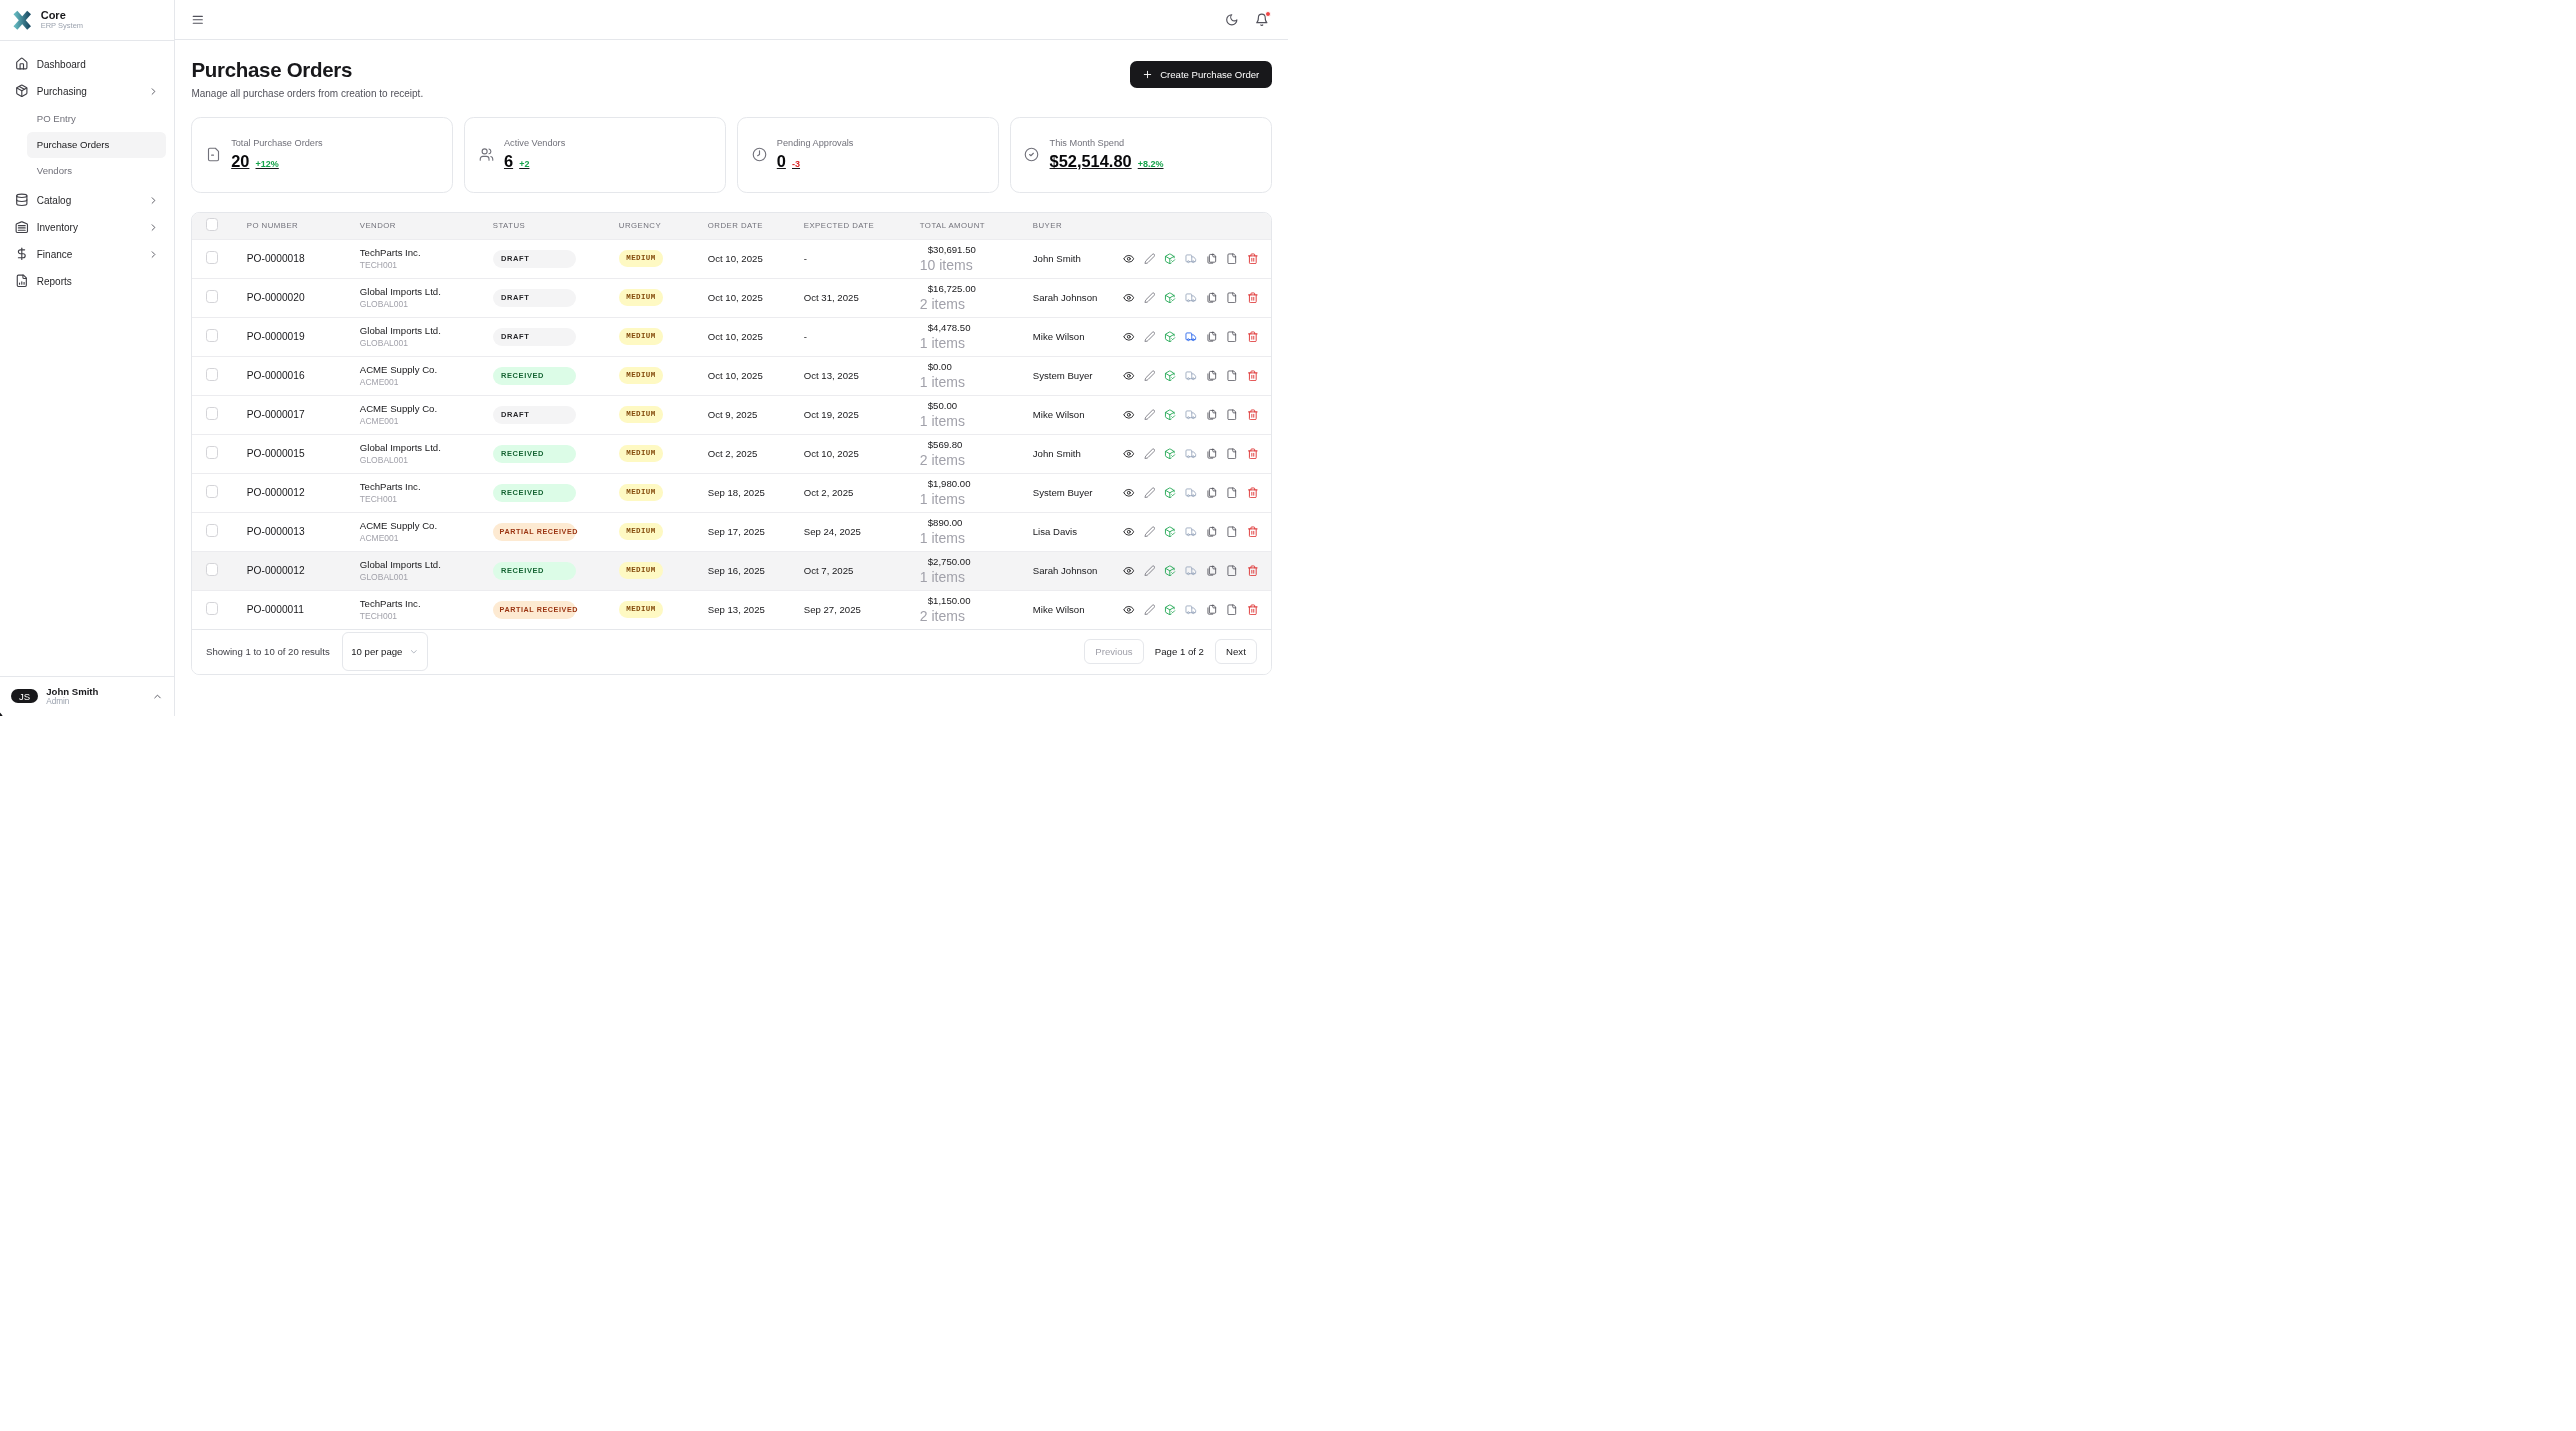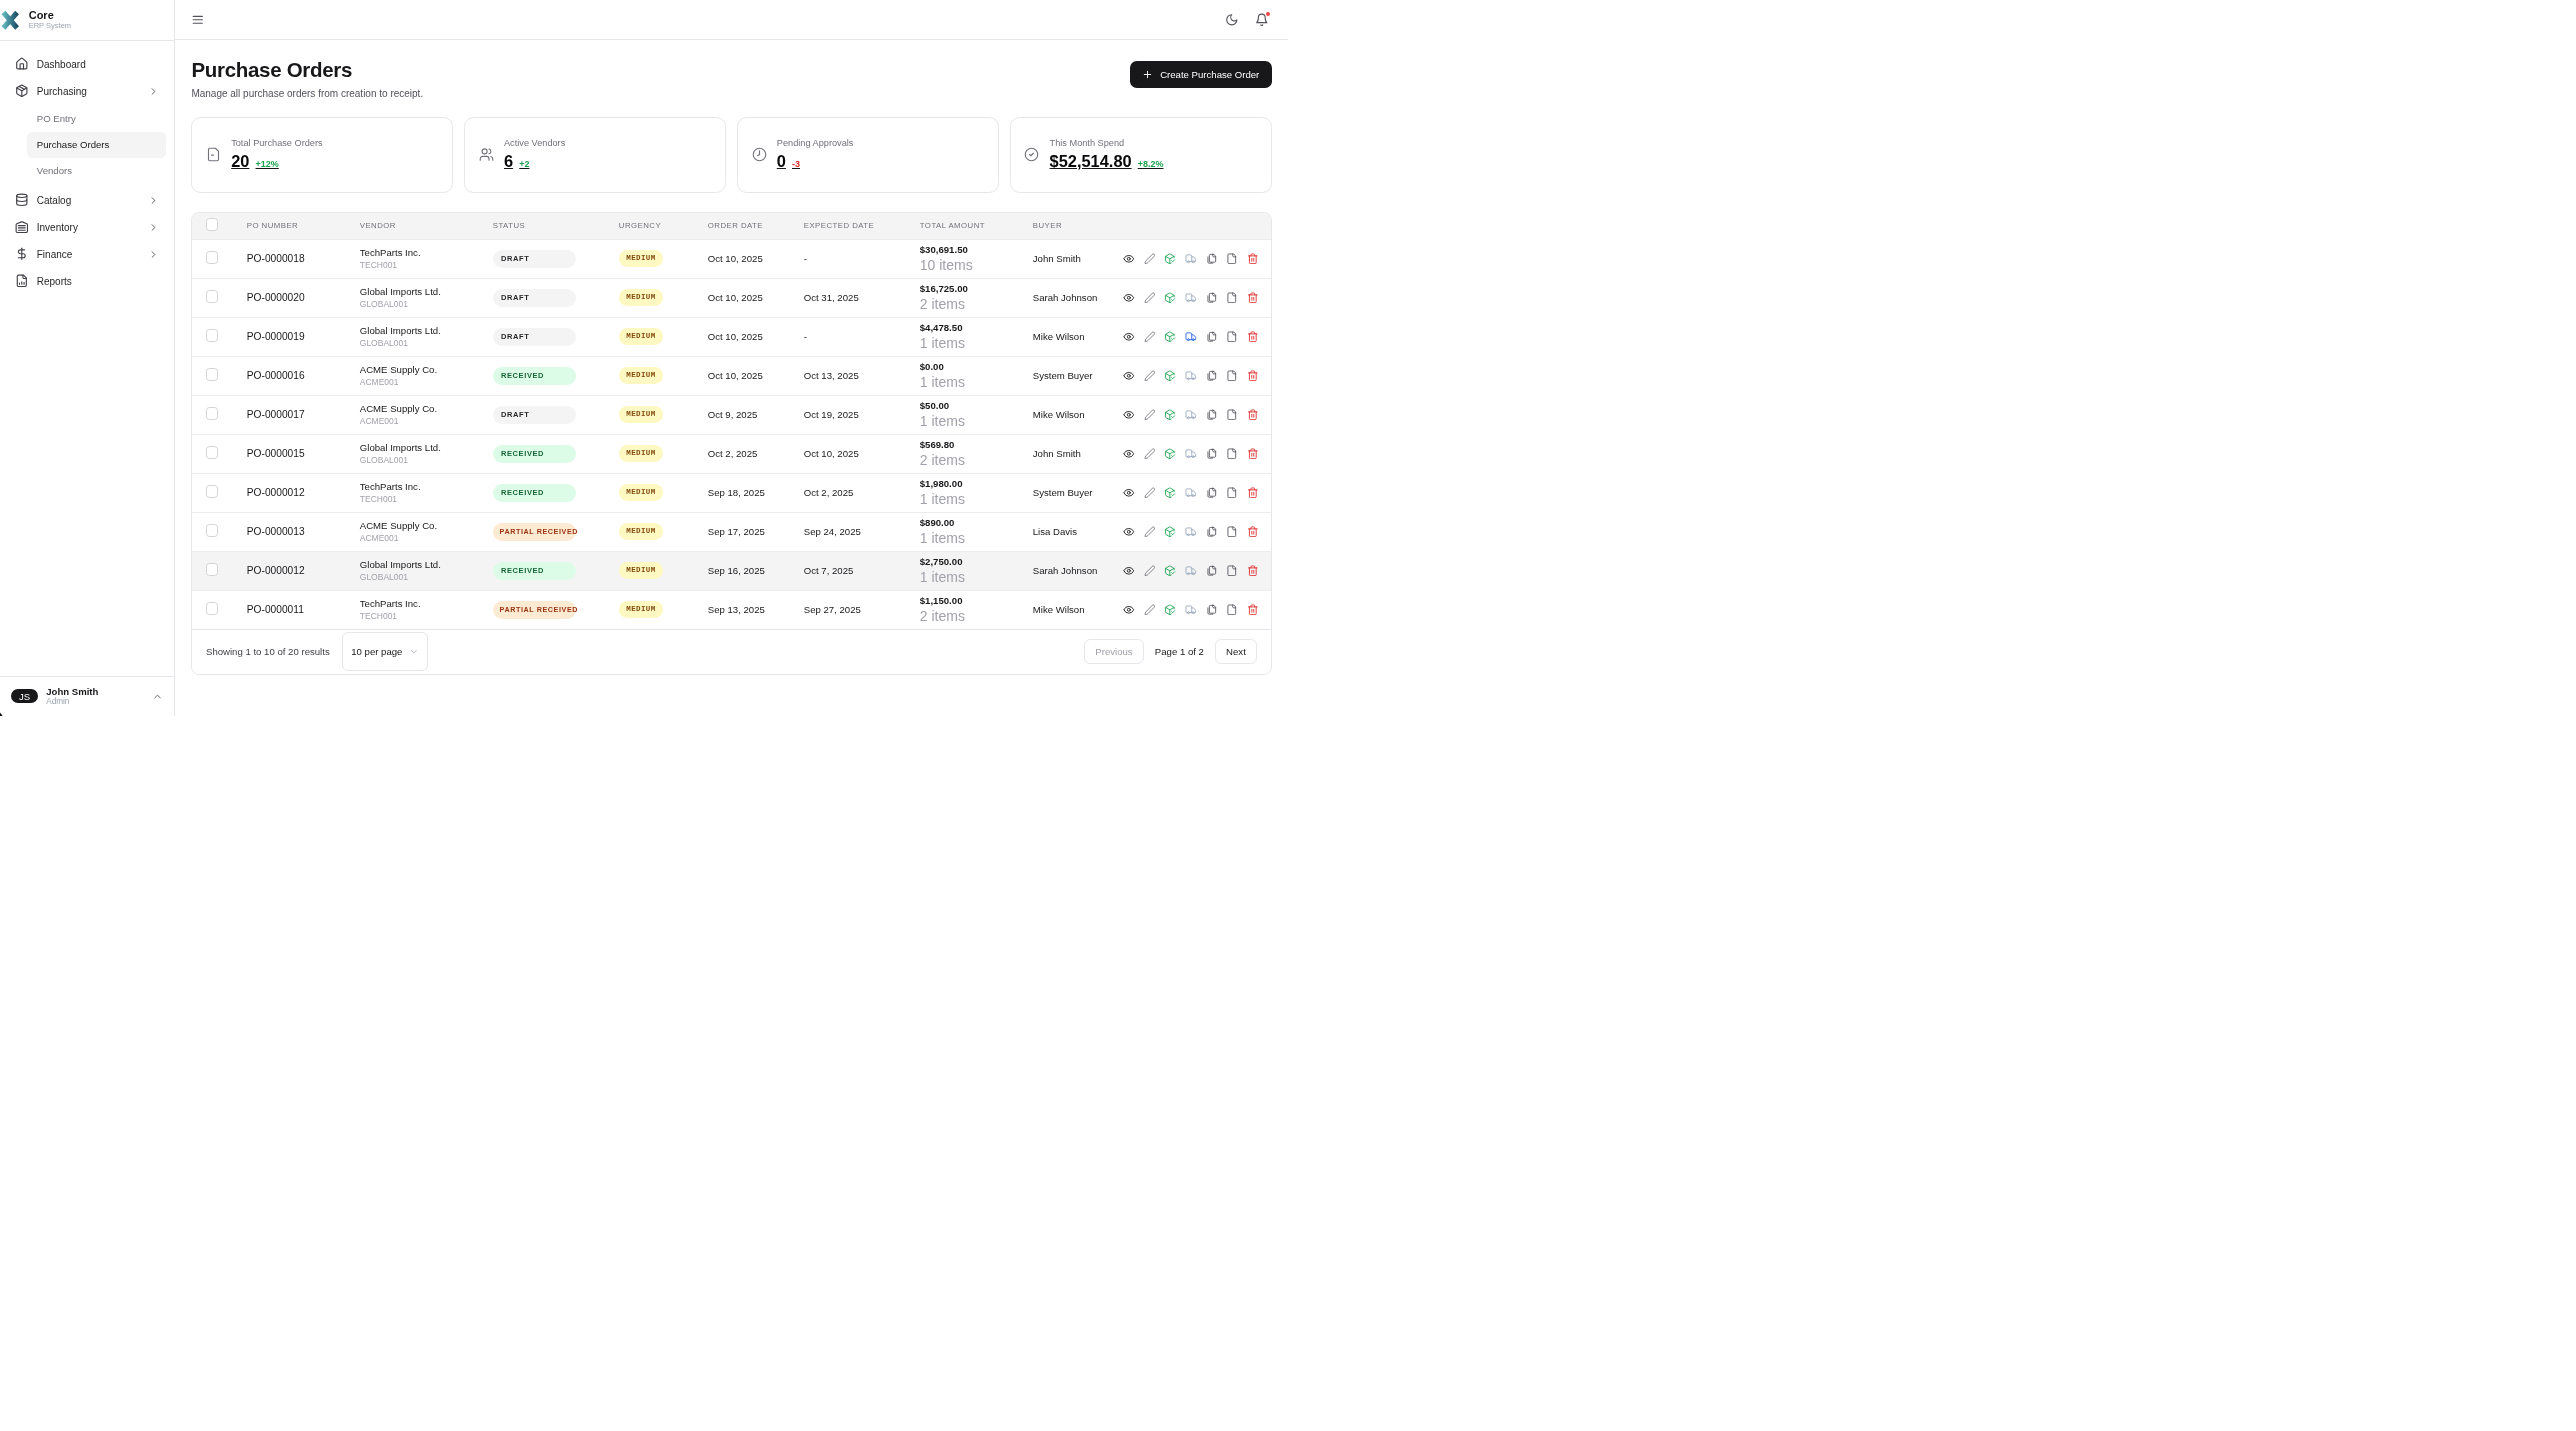--- a/index.html
+++ b/index.html
@@ -6,21 +6,21 @@
   html,body { width:1288px; height:716px; }
   body {
     font-family: "Liberation Sans", "DejaVu Sans", sans-serif;
     color:#18181b; background:#fff; overflow:hidden;
   }
   .app { position:relative; width:1288px; height:716px; display:flex; }
   svg.ic { display:block; fill:none; stroke:currentColor; stroke-width:2; stroke-linecap:round; stroke-linejoin:round; }
 
   
   .sidebar { width:175px; height:100%; border-right:0.7px solid #e5e7eb; display:flex; flex-direction:column; background:#fff; flex:none; }
-  .side-header { height:41px; border-bottom:0.7px solid #e5e7eb; display:flex; align-items:center; gap:8.2px; padding:0 0; }
+  .side-header { height:41px; border-bottom:0.7px solid #e5e7eb; display:flex; align-items:center; gap:8.2px; padding:0 12px; }
   .logo-mark { width:20.5px; height:20.5px; }
   .brand-name { font-size:11px; font-weight:700; color:#18181b; line-height:1.15; }
   .brand-tag { font-size:7.5px; color:#9ca3af; line-height:1.15; }
   .nav { flex:1; padding:9.6px 8.2px; overflow:hidden; }
   .nav-item { display:flex; align-items:center; gap:8.2px; height:27px; padding:0 6.8px; border-radius:5.5px; font-size:10px; color:#27272a; cursor:pointer; }
   .nav-item .ic { width:13.6px; height:13.6px; color:#3f3f46; flex:none; }
   .nav-item .chev { margin-left:auto; width:11px; height:11px; color:#52525b; }
   .sub-list { margin:1.4px 0 2.7px 19px; }
   .sub-item { display:flex; align-items:center; height:26px; padding:0 9.6px; border-radius:5.5px; font-size:9.6px; color:#71717a; cursor:pointer; }
   .sub-item.active { background:#f4f4f5; color:#18181b; font-weight:500; }
@@ -79,21 +79,21 @@
   .tbody .tr.highlighted { background:#f4f4f5; }
   .td { padding-left:16.4px; font-size:9.6px; color:#18181b; white-space:nowrap; }
   .td-po { font-size:10.2px; font-weight:500; }
   .vendor-name { font-size:9.6px; font-weight:500; }
   .vendor-code { font-size:8.5px; color:#a1a1aa; margin-top:1.4px; }
   .status-badge { display:inline-flex; align-items:center; width:83px; height:18px; border-radius:9px; padding:0 8.2px; font-size:7.5px; font-weight:600; letter-spacing:0.08em; }
   .st-draft { background:#f4f4f5; color:#27272a; }
   .st-received { background:#dcfce7; color:#166534; }
   .st-partial-received { background:#fdead2; color:#9a3412; font-size:7.2px; padding:0 6.8px; }
   .urgency-badge { display:inline-flex; align-items:center; height:16.4px; padding:0 7.5px; border-radius:8.2px; background:#fef9c3; color:#854d0e; font-size:7.5px; font-weight:600; letter-spacing:0.05em;font-family:Liberation Mono, monospace; }
-  .amount { font-size:9.6px; font-weight:700; }
+  .amount { font-size:9.6px; font-weight:400;margin-left:8px; }
   .items-sub { font-size:14px; color:#a1a1aa; margin-top:1.4px; }
   .td-actions { display:flex; justify-content:flex-end; align-items:center; gap:9px; padding-right:12.3px; padding-left:0; }
   .act { width:11.6px; height:11.6px; cursor:pointer; flex:none; }
   .act .ic { width:11.6px; height:11.6px; stroke-width:1.8; }
   .act-view { color:#18181b; }
   .act-edit { color:#71717a; }
   .act-receive { color:#16a34a; }
   .act-truck { color:#9aa7bd; }
   .act-truck.truck-active { color:#2563eb; }
   .act-copy { color:#52525b; }

